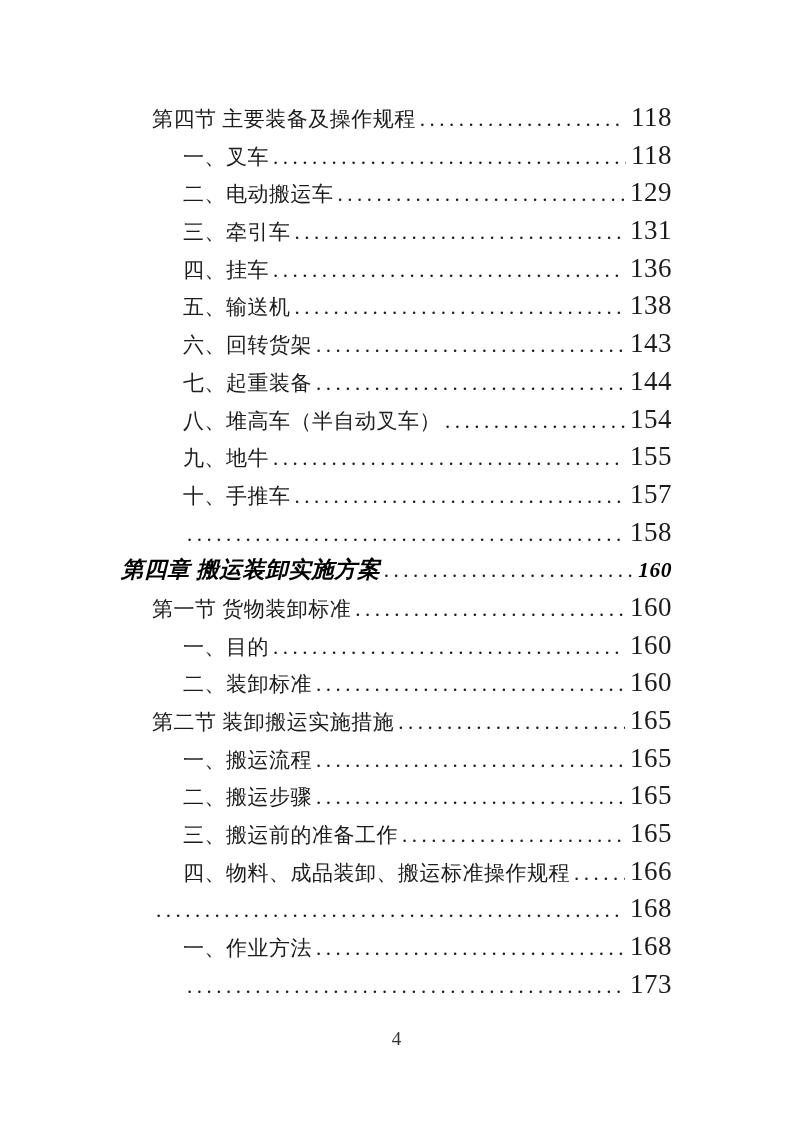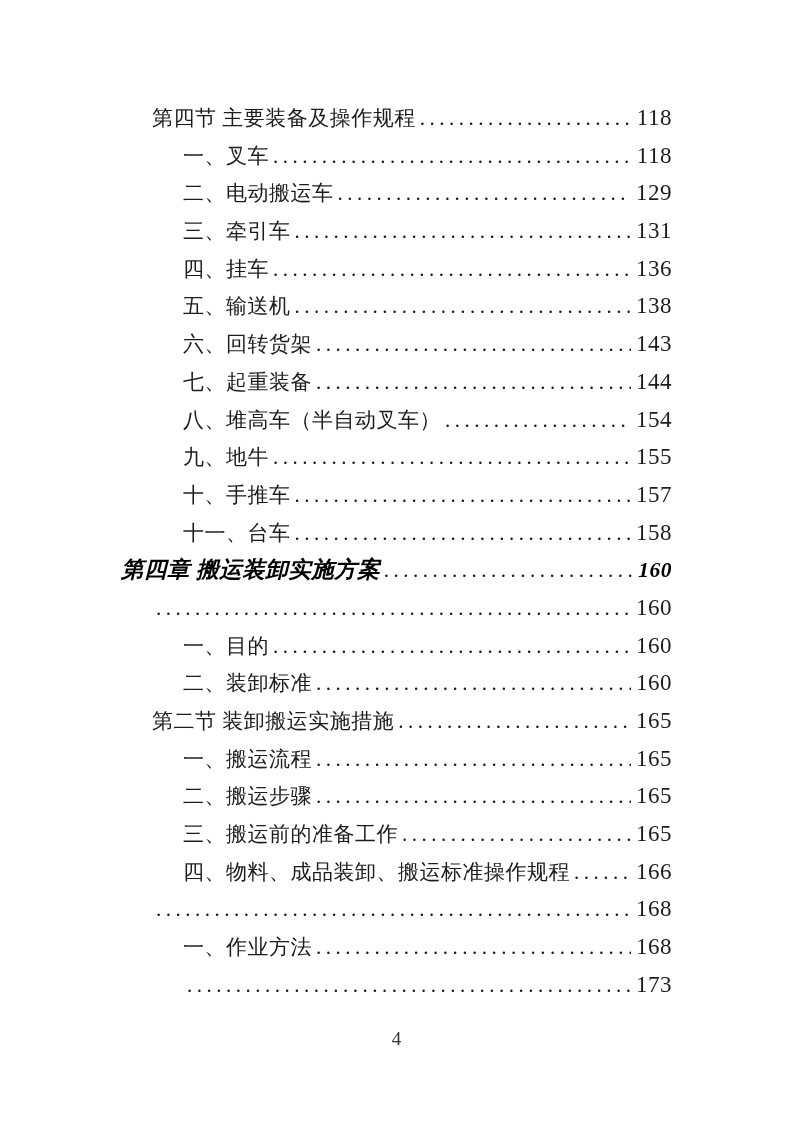--- a/index.html
+++ b/index.html
@@ -54,21 +54,21 @@
     white-space: nowrap;
     font-weight: normal;
     font-size: 21px;
     letter-spacing: 4.5px;
     padding-left: 4px;
     color: #1c1c1c;
   }
   .toc-page-num {
     flex: 0 0 auto;
     margin-left: 5px;
-    font-size: 23px;
+    font-size: 27px;
     letter-spacing: 0.5px;
   }
   .level-chapter .toc-page-num {
     font-weight: bold;
     font-size: 21.5px;
   }
   .footer {
     position: absolute;
     left: 0;
     right: 0;
@@ -133,30 +133,30 @@
       <span class="toc-title">九、地牛</span>
       <span class="toc-dots">................................................................................</span>
       <span class="toc-page-num">155</span>
     </div>
       <div class="toc-row level-item">
       <span class="toc-title">十、手推车</span>
       <span class="toc-dots">................................................................................</span>
       <span class="toc-page-num">157</span>
     </div>
       <div class="toc-row level-item">
-      <span class="toc-title">十一、台车</span>
       <span class="toc-dots">................................................................................</span>
       <span class="toc-page-num">158</span>
     </div>
       <div class="toc-row level-chapter">
       <span class="toc-title">第四章 搬运装卸实施方案</span>
       <span class="toc-dots">................................................................................</span>
       <span class="toc-page-num">160</span>
     </div>
       <div class="toc-row level-section">
+      <span class="toc-title">第一节 货物装卸标准</span>
       <span class="toc-dots">................................................................................</span>
       <span class="toc-page-num">160</span>
     </div>
       <div class="toc-row level-item">
       <span class="toc-title">一、目的</span>
       <span class="toc-dots">................................................................................</span>
       <span class="toc-page-num">160</span>
     </div>
       <div class="toc-row level-item">
       <span class="toc-title">二、装卸标准</span>

